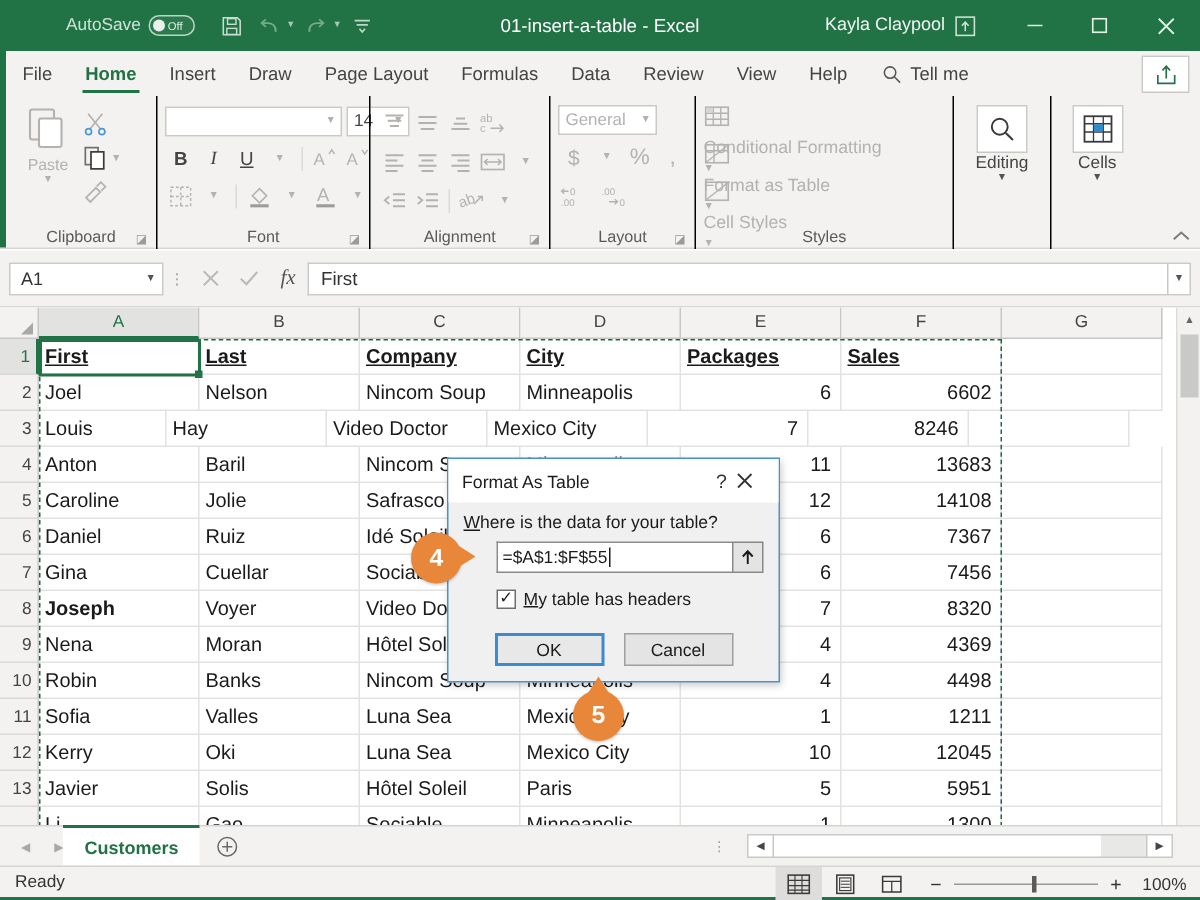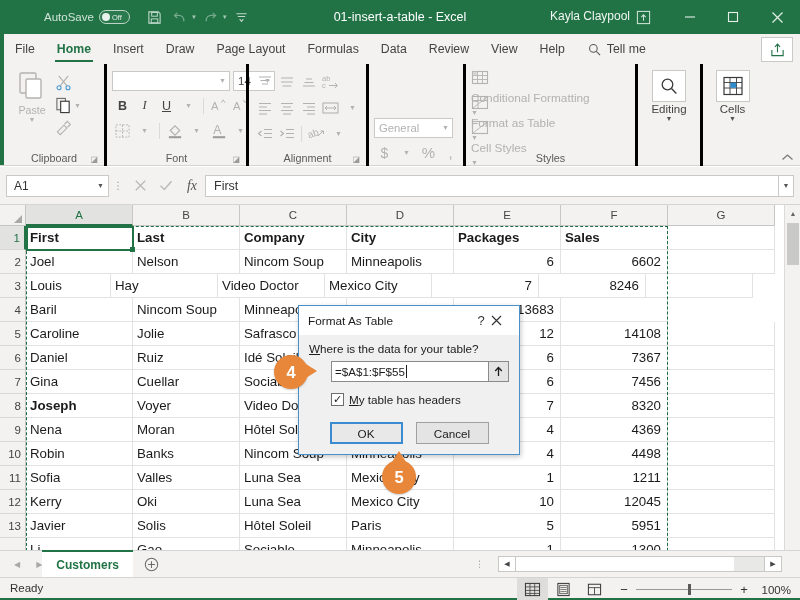--- a/index.html
+++ b/index.html
@@ -89,21 +89,21 @@
     position: absolute; left: 0; top: 64px; width: 800px; height: 102px;
     background: #f3f2f1; border-bottom: 1px solid #d6d4d2;
     display: flex; align-items: stretch;
   }
   .ribbon .edge-l { width: 4px; background:#217346; }
   .grp {
     position: relative; height: 102px;
     display: flex; flex-direction: column;
     padding: 3px 5px 0 5px;
   }
-  .grp + .grp { border-left: 3px solid #000000; }
+  .grp + .grp { border-left: 1px solid #000000; }
   .grp-body { flex: 1; display: flex; align-items: flex-start; }
   .grp-label {
     height: 16px; font-size: 10.8px; color: #5a5a5a;
     display: flex; align-items: center; justify-content: center;
     position: relative;
   }
   .grp-dlg {
     position: absolute; right: 1px; bottom: 2px;
     font-size: 8px; color: #9b9b9b;
   }
@@ -228,21 +228,21 @@
   .rowhdr.sel { background:#e2e2e1; border-right: 2px solid #217346; color:#217346; }
   .cells { position: absolute; left: 26px; top: 21px; }
   .grow { display: flex; }
   .cell {
     border-right: 1px solid #e2e2e1; border-bottom: 1px solid #e2e2e1;
     font-size: 13.3px; color: #1b1b1b;
     display: flex; align-items: center;
     padding: 0 3px 0 4px; overflow: hidden; white-space: nowrap;
   }
   .cell.num { justify-content: flex-end; padding-right: 6px; }
-  .cell.hdr { font-weight: bold; }
+  .cell.hdr { font-weight: bold; text-decoration: underline; }
 
   
   .ants {
     position: absolute; pointer-events: none;
     border: 1.6px dashed #1d6b43;
   }
   .a1-sel {
     position: absolute; pointer-events: none;
     border: 2px solid #217346;
   }
@@ -685,21 +685,21 @@
         </div>
       </div>
       <div class="grp-label">
         <span>Alignment</span>
         <span class="grp-dlg">◪</span>
       </div>
     </div>
 
     <div class="grp" style="width:97px;">
       <div class="grp-body" style="flex-direction:column; gap:3px; padding-top:3px;">
-        <div class="font-size-box" style="width:79px;margin-top:48px;">
+        <div class="font-size-box" style="width:66px;">
           <span style="color:#b4b2b0;font-size:11.3px;">General</span>
           <span class="tiny-caret">▼</span>
         </div>
         <div class="btn-row">
           <div class="icn-btn" style="font-size:14px;">$</div>
           <div class="icn-btn" style="font-size:7px;">▼</div>
           <div class="icn-btn" style="font-size:15px;">%</div>
           <div class="icn-btn" style="font-size:15px;">,</div>
         </div>
         <div class="btn-row">
@@ -886,20 +886,21 @@
         <div class="cell" style="width:85px;height:24px;">Louis</div>
         <div class="cell" style="width:107px;height:24px;">Hay</div>
         <div class="cell" style="width:107px;height:24px;">Video Doctor</div>
         <div class="cell" style="width:107px;height:24px;">Mexico City</div>
         <div class="cell num" style="width:107px;height:24px;">7</div>
         <div class="cell num" style="width:107px;height:24px;">8246</div>
         <div class="cell" style="width:107px;height:24px;"></div>
       </div>
 
       <div class="grow">
+        <div class="cell" style="width:107px;height:24px;">Anton</div>
         <div class="cell" style="width:107px;height:24px;">Baril</div>
         <div class="cell" style="width:107px;height:24px;">Nincom Soup</div>
         <div class="cell" style="width:107px;height:24px;">Minneapolis</div>
         <div class="cell num" style="width:107px;height:24px;">11</div>
         <div class="cell num" style="width:107px;height:24px;">13683</div>
         <div class="cell" style="width:107px;height:24px;"></div>
       </div>
 
       <div class="grow">
         <div class="cell" style="width:107px;height:24px;">Caroline</div>

